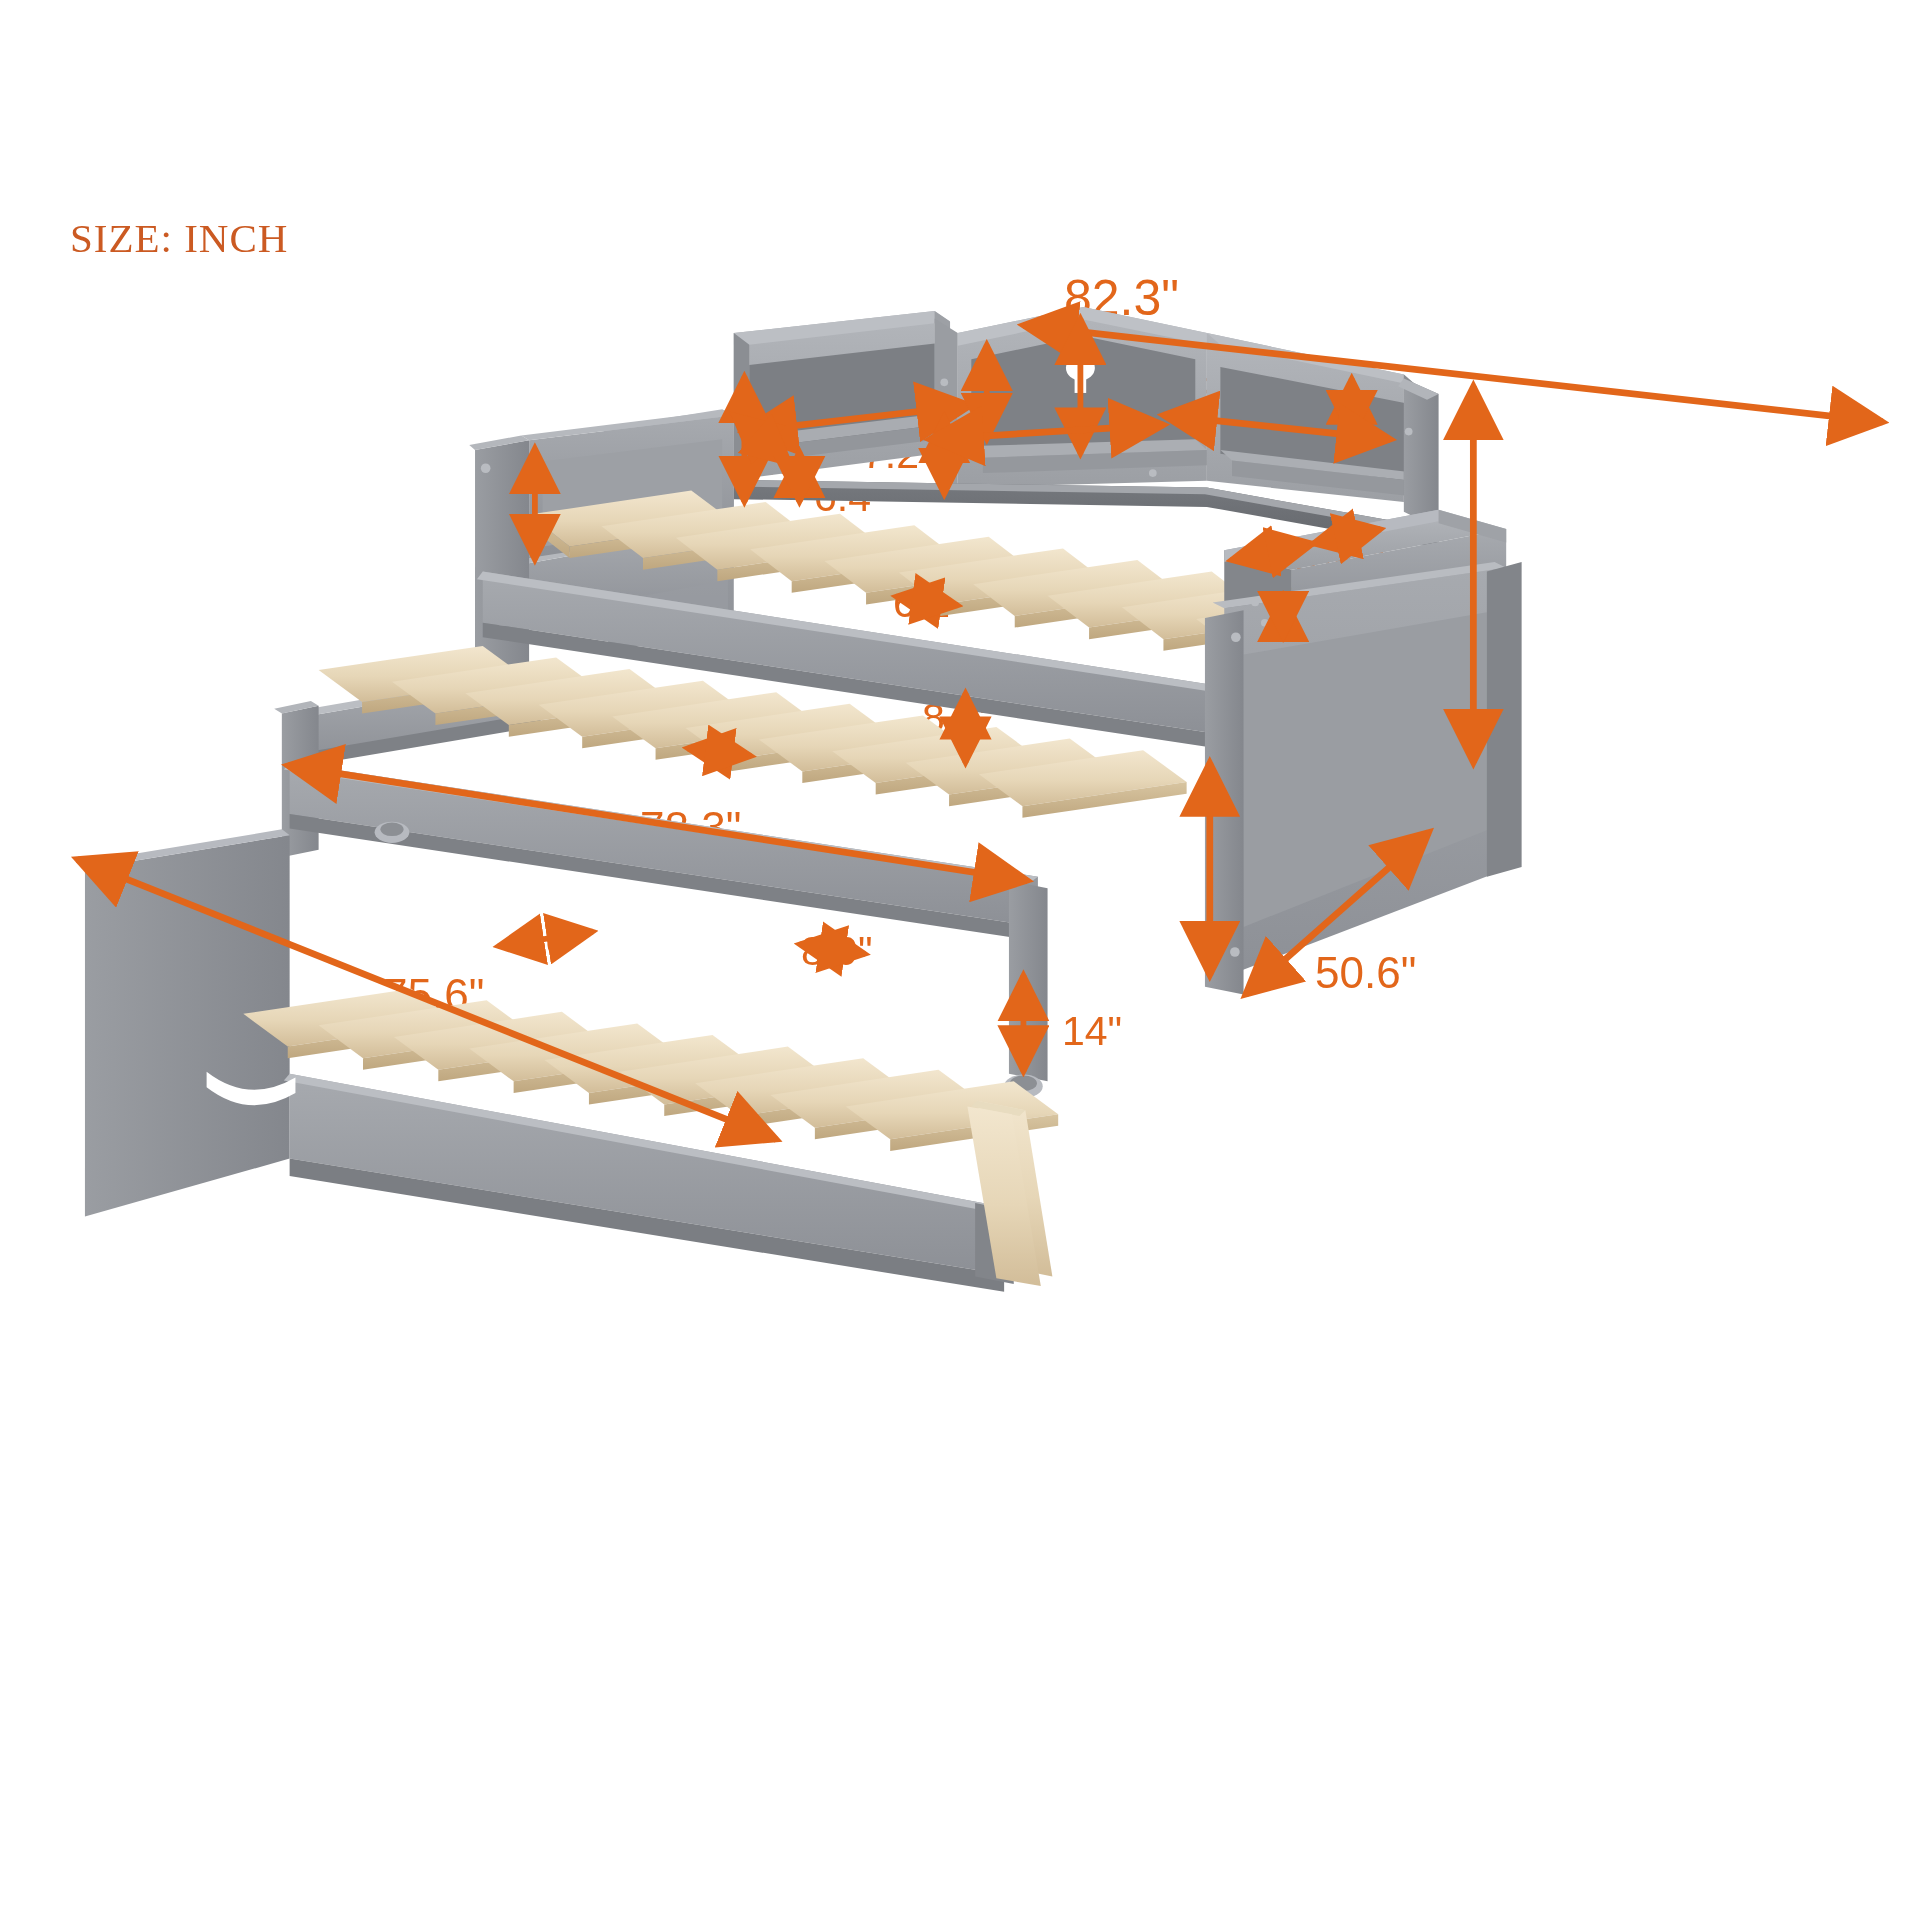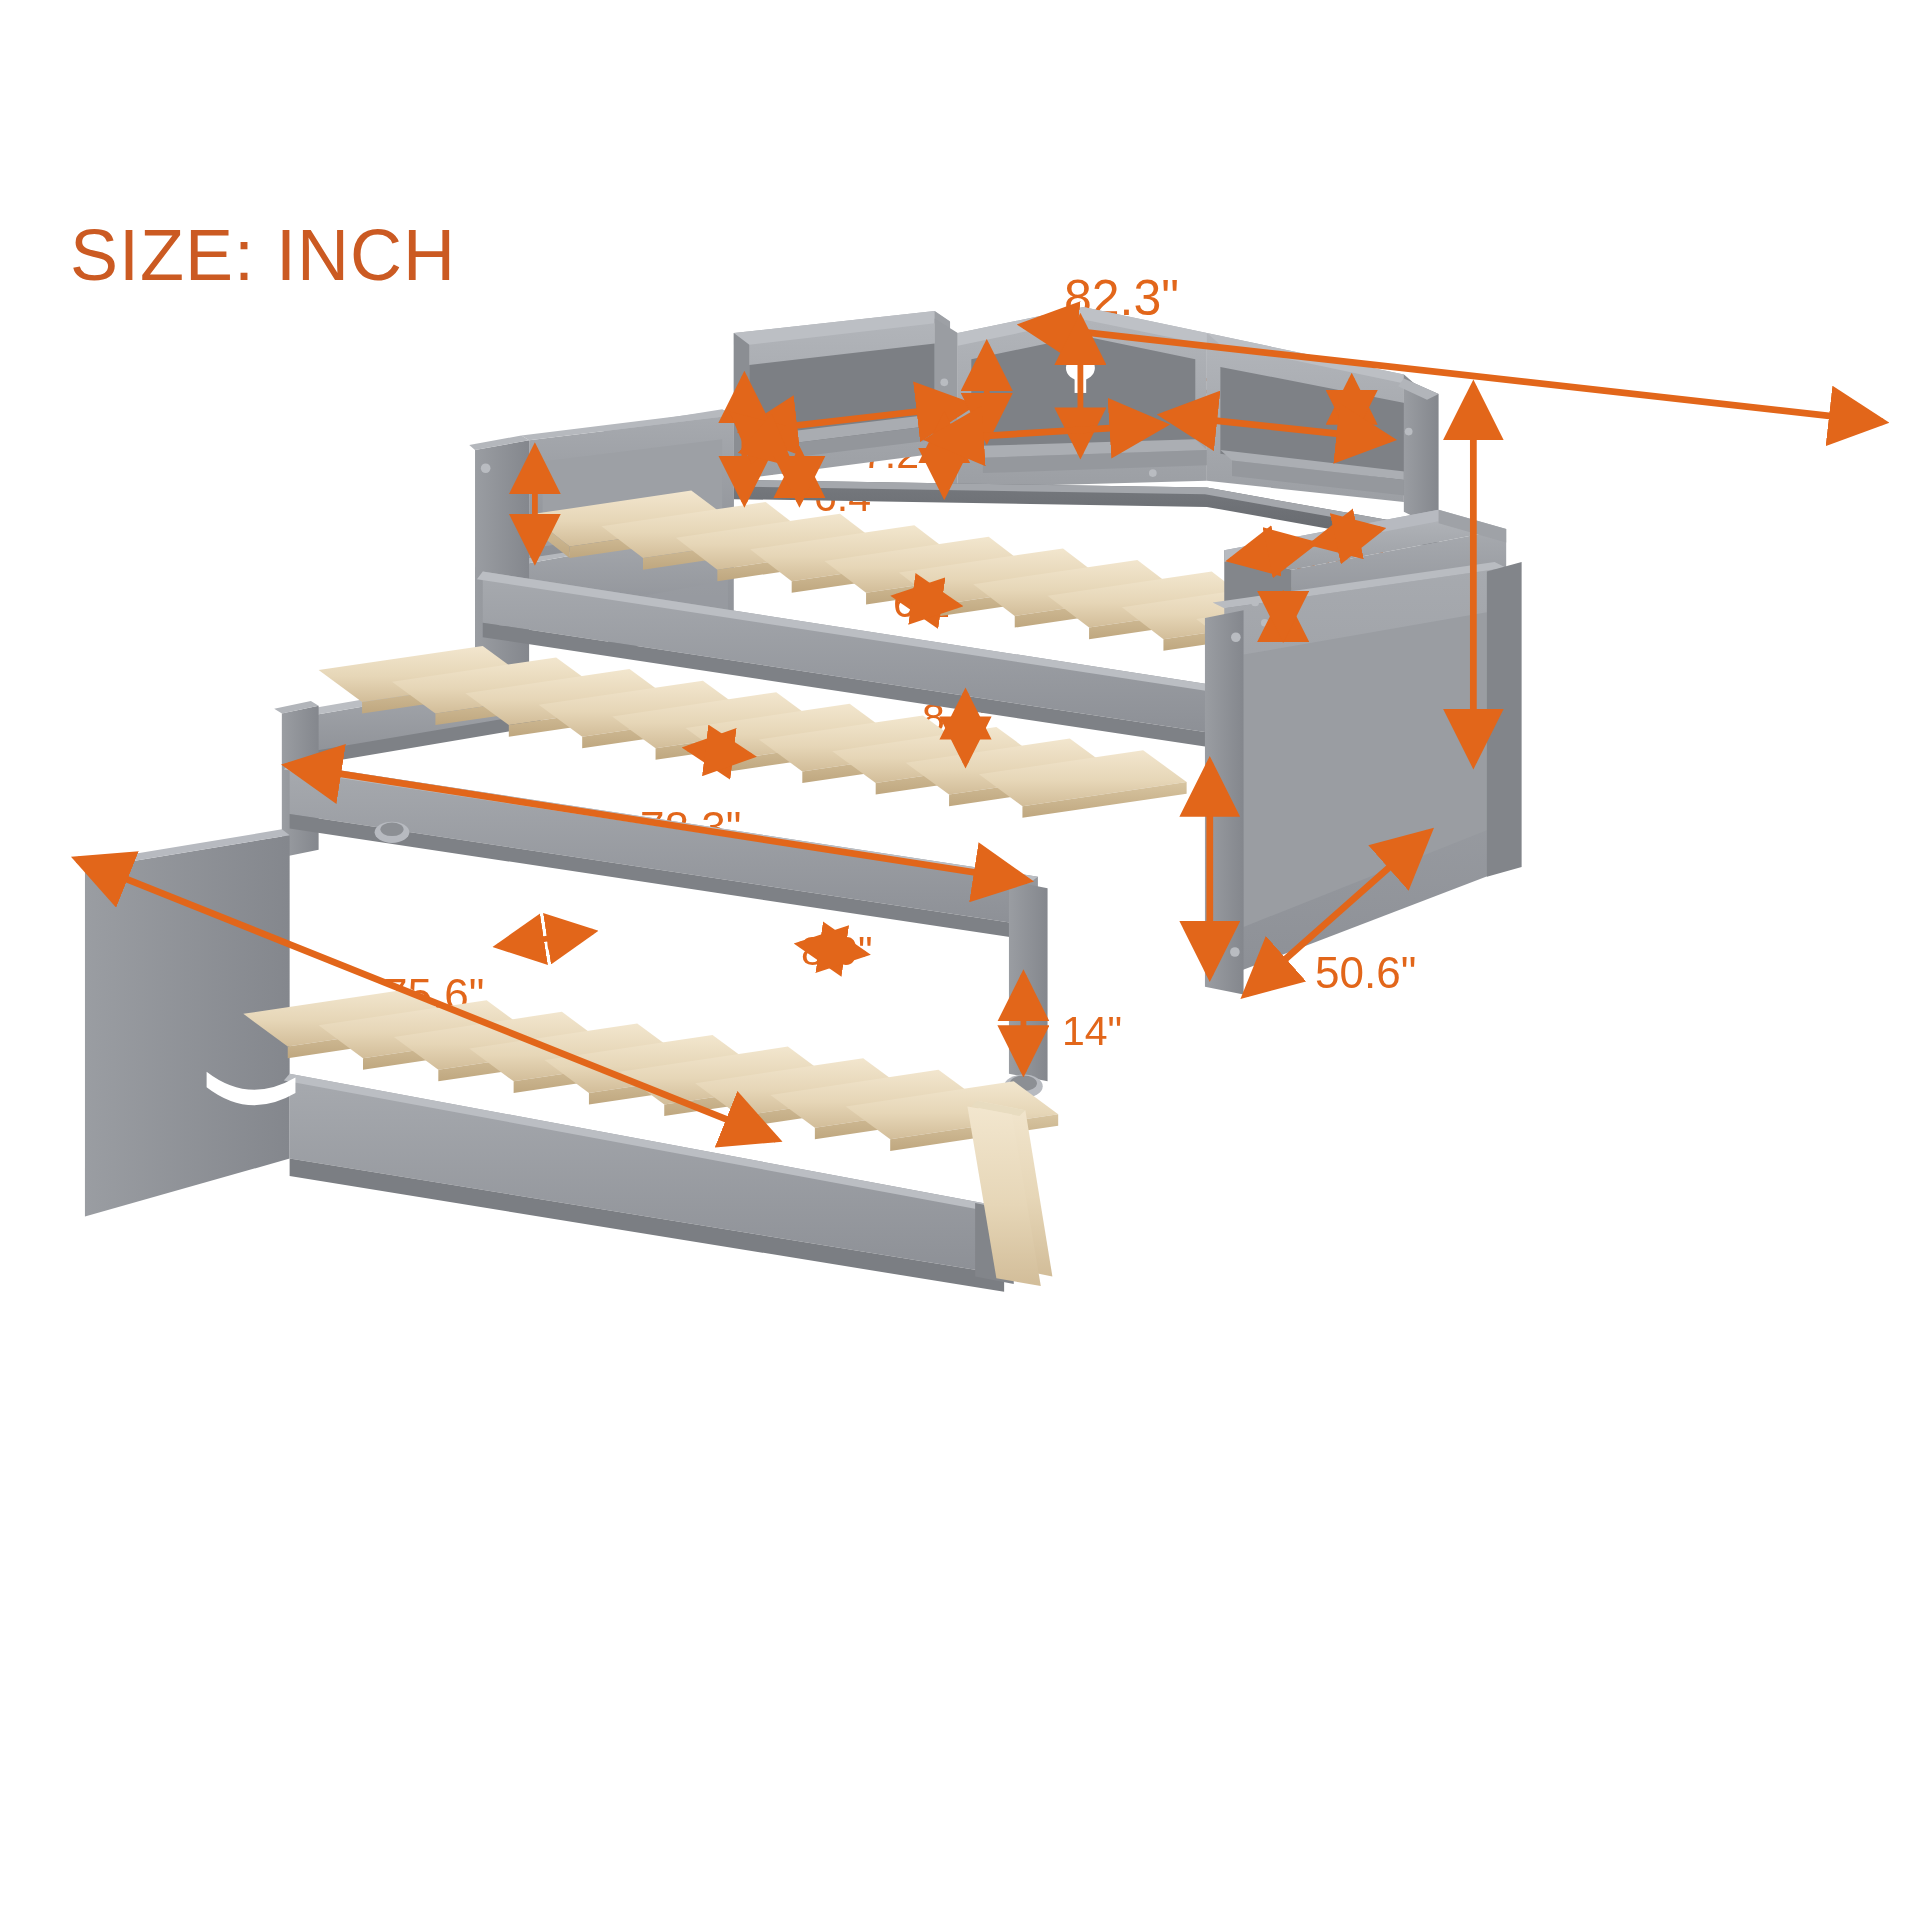--- a/index.html
+++ b/index.html
@@ -2,22 +2,22 @@
 <html><head>
 <meta charset="utf-8">
 <style>
   html,body{margin:0;padding:0;background:#ffffff;}
   body{width:1931px;height:1931px;position:relative;overflow:hidden;
        font-family:"Liberation Sans",sans-serif;}
 
   #stage{position:absolute;left:0;top:0;width:1931px;height:1931px;background:#fff;}
 
   
-  #title{position:absolute;left:70px;top:214px;font-size:72px;letter-spacing:1px;
-         color:#cb5a22;font-family:Liberation Sans, sans-serif;white-space:nowrap;}
+  #title{position:absolute;left:70px;top:214px;font-size:41px;letter-spacing:1px;
+         color:#cb5a22;font-family:Liberation Serif, serif;white-space:nowrap;}
 
   
   .dim{position:absolute;color:#e2661a;font-family:"Liberation Sans",sans-serif;
        white-space:nowrap;font-weight:400;line-height:1;}
 
   
   svg.layer{position:absolute;left:0;top:0;width:1931px;height:1931px;overflow:visible;}
   #art{z-index:1;}
   #dims{z-index:5;}
 </style>

